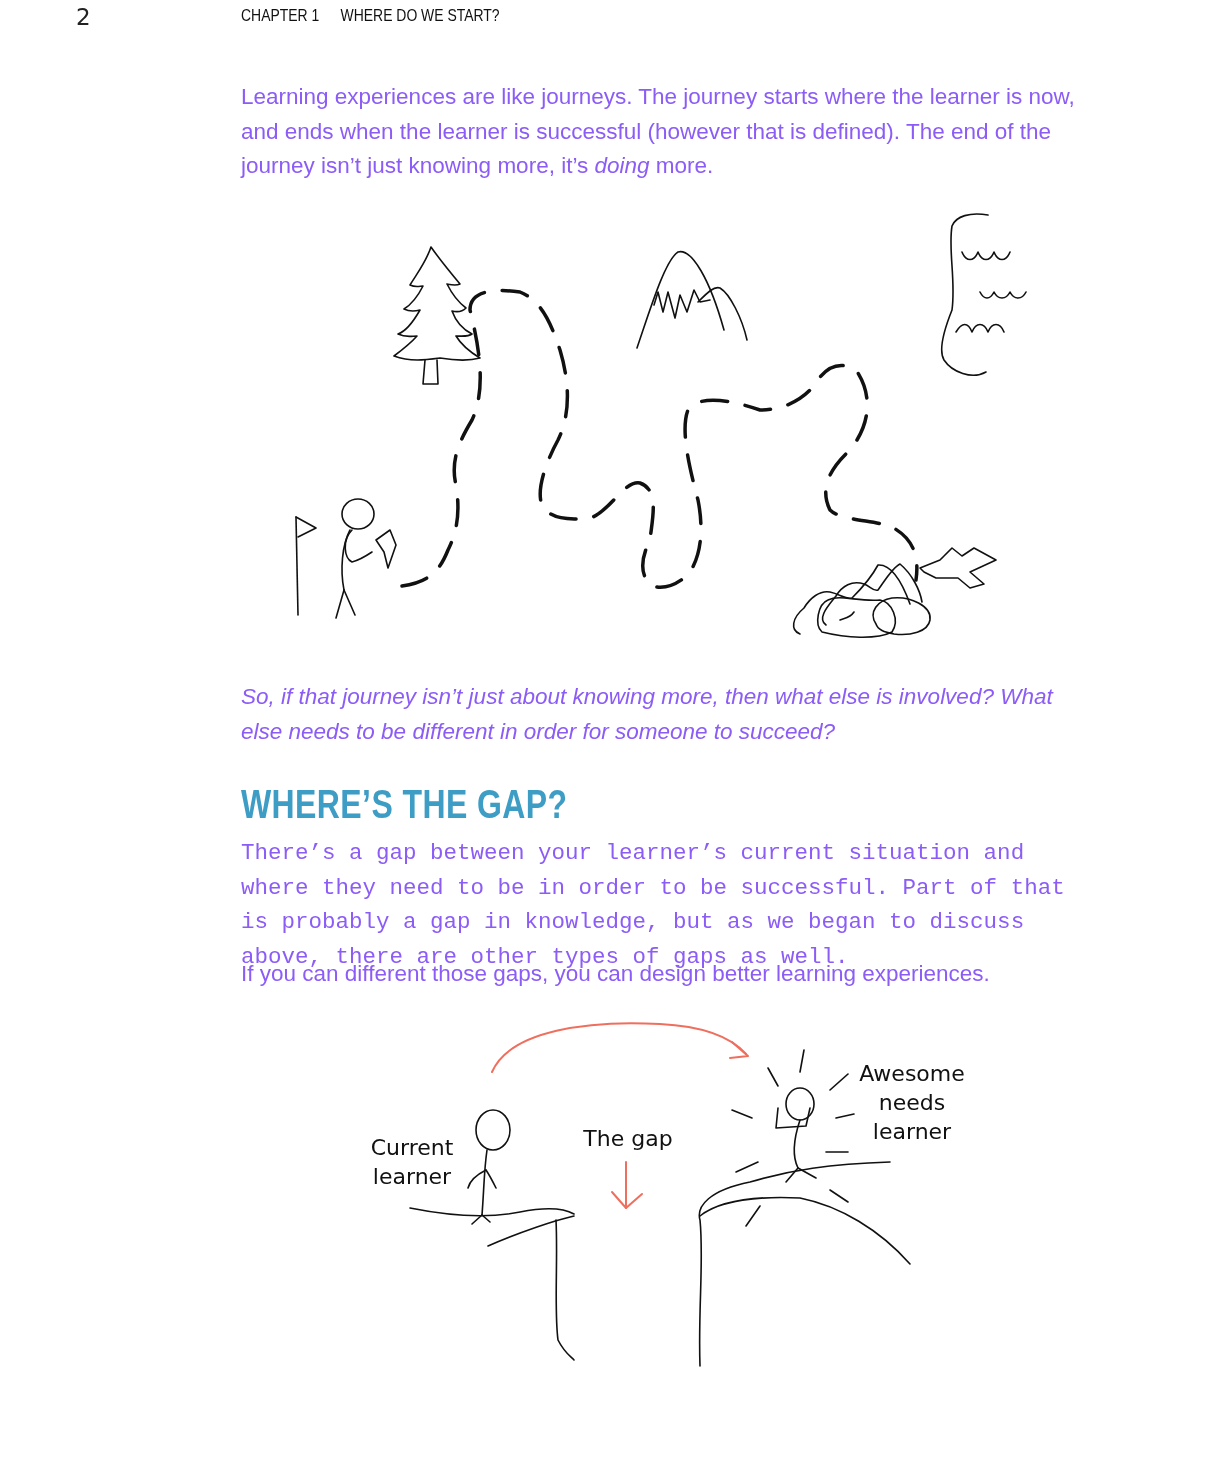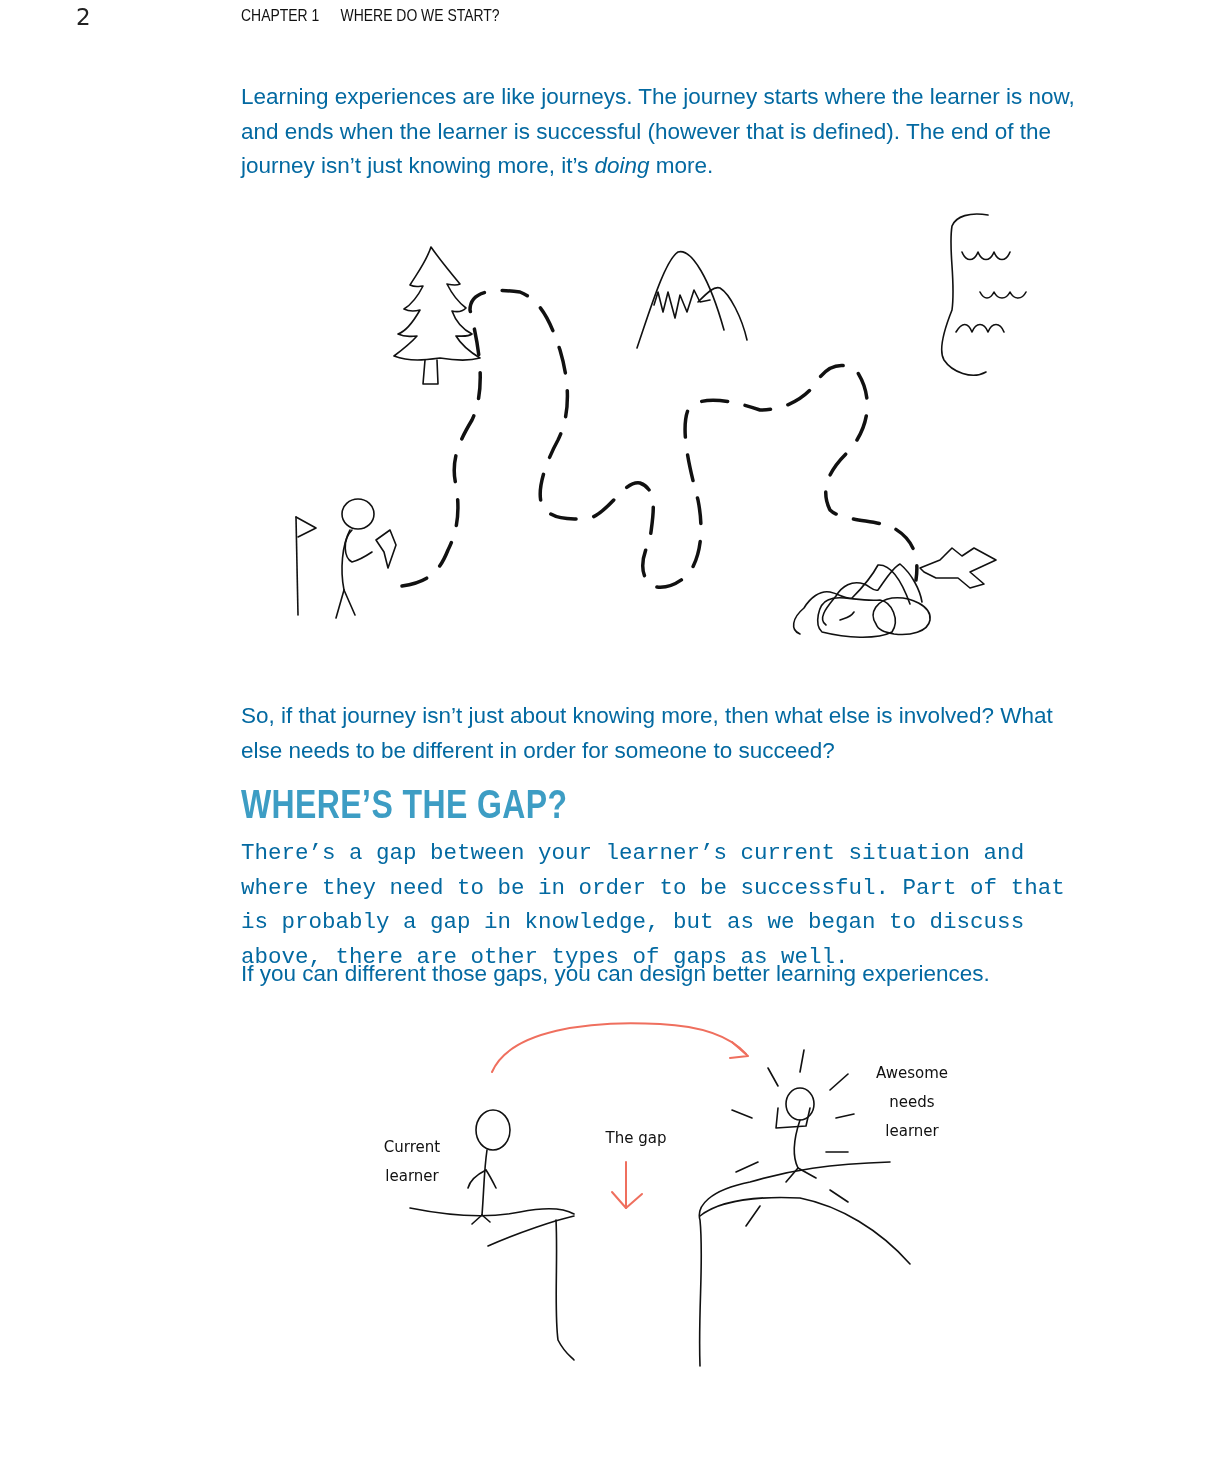--- a/index.html
+++ b/index.html
@@ -1,29 +1,29 @@
 <!DOCTYPE html>
 <html><head>
 <meta charset="utf-8">
 <style>
   html, body { margin:0; padding:0; background:#ffffff; }
   body { width:1232px; height:1468px; position:relative; overflow:hidden; font-family:"Liberation Sans", sans-serif; color:#111; }
   .page-num { position:absolute; left:76px; top:4px; font-size:23px; font-family:"DejaVu Sans", sans-serif; color:#222; }
   .running-head { position:absolute; left:241px; top:6px; font-size:17px; font-family:"Liberation Sans", sans-serif; letter-spacing:0px; transform:scaleX(0.82); transform-origin:left top; color:#111; white-space:nowrap; }
   .running-head span { margin-right:26px; }
-  .body-text { position:absolute; left:241px; width:850px; font-size:22.5px; line-height:34.5px; color:#0369a1; font-family:"Liberation Sans", sans-serif; }
+  .body-text { position:absolute; left:241px; width:850px; font-size:22.5px; line-height:34.5px; color:#8b5cf6; font-family:"Liberation Sans", sans-serif; }
   .body-text p { margin:0; }
   .p1 { top:80px; }
-  .p2 { top:699px; }
+  .p2 { top:680px;font-style:italic; }
   .p3 { top:836px;font-family:Liberation Mono, monospace; }
   .p4 { top:957px; }
   .section-heading { position:absolute; left:241px; top:782px; font-size:40px; font-weight:bold; color:#3d9dc4; font-family:"Liberation Sans", sans-serif; transform:scaleX(0.8); transform-origin:left top; letter-spacing:0.5px; margin:0; white-space:nowrap; }
   .fig { position:absolute; }
   .fig svg { display:block; }
-  .fig-label { position:absolute; font-family:"DejaVu Sans", sans-serif; font-size:15px; color:#111; text-align:center; line-height:29px; }
+  .fig-label { position:absolute; font-family:"DejaVu Sans", sans-serif; font-size:22px; color:#111; text-align:center; line-height:29px; }
 </style>
 </head>
 <body>
 
 <div class="page-num">2</div>
 <div class="running-head">
   <span>CHAPTER 1</span><span>WHERE DO WE START?</span>
 </div>
 
 <div class="body-text p1">
@@ -143,19 +143,19 @@
       <path d="M376 162 L398 152"></path>
       <path d="M400 196 L386 216"></path>
       <path d="M466 142 L488 142"></path>
       <path d="M470 180 L488 192"></path>
     </g>
   </svg>
   <div class="fig-label" style="left:0px; top:123px; width:104px;">
     <div>Current</div>
     <div>learner</div>
   </div>
-  <div class="fig-label" style="left:222px; top:114px; width:92px;margin-left:8px;">The gap</div>
+  <div class="fig-label" style="left:222px; top:114px; width:92px;">The gap</div>
   <div class="fig-label" style="left:496px; top:49px; width:112px;">
     <div>Awesome</div>
     <div>needs</div>
     <div>learner</div>
   </div>
 </div>
 
 </body></html>

